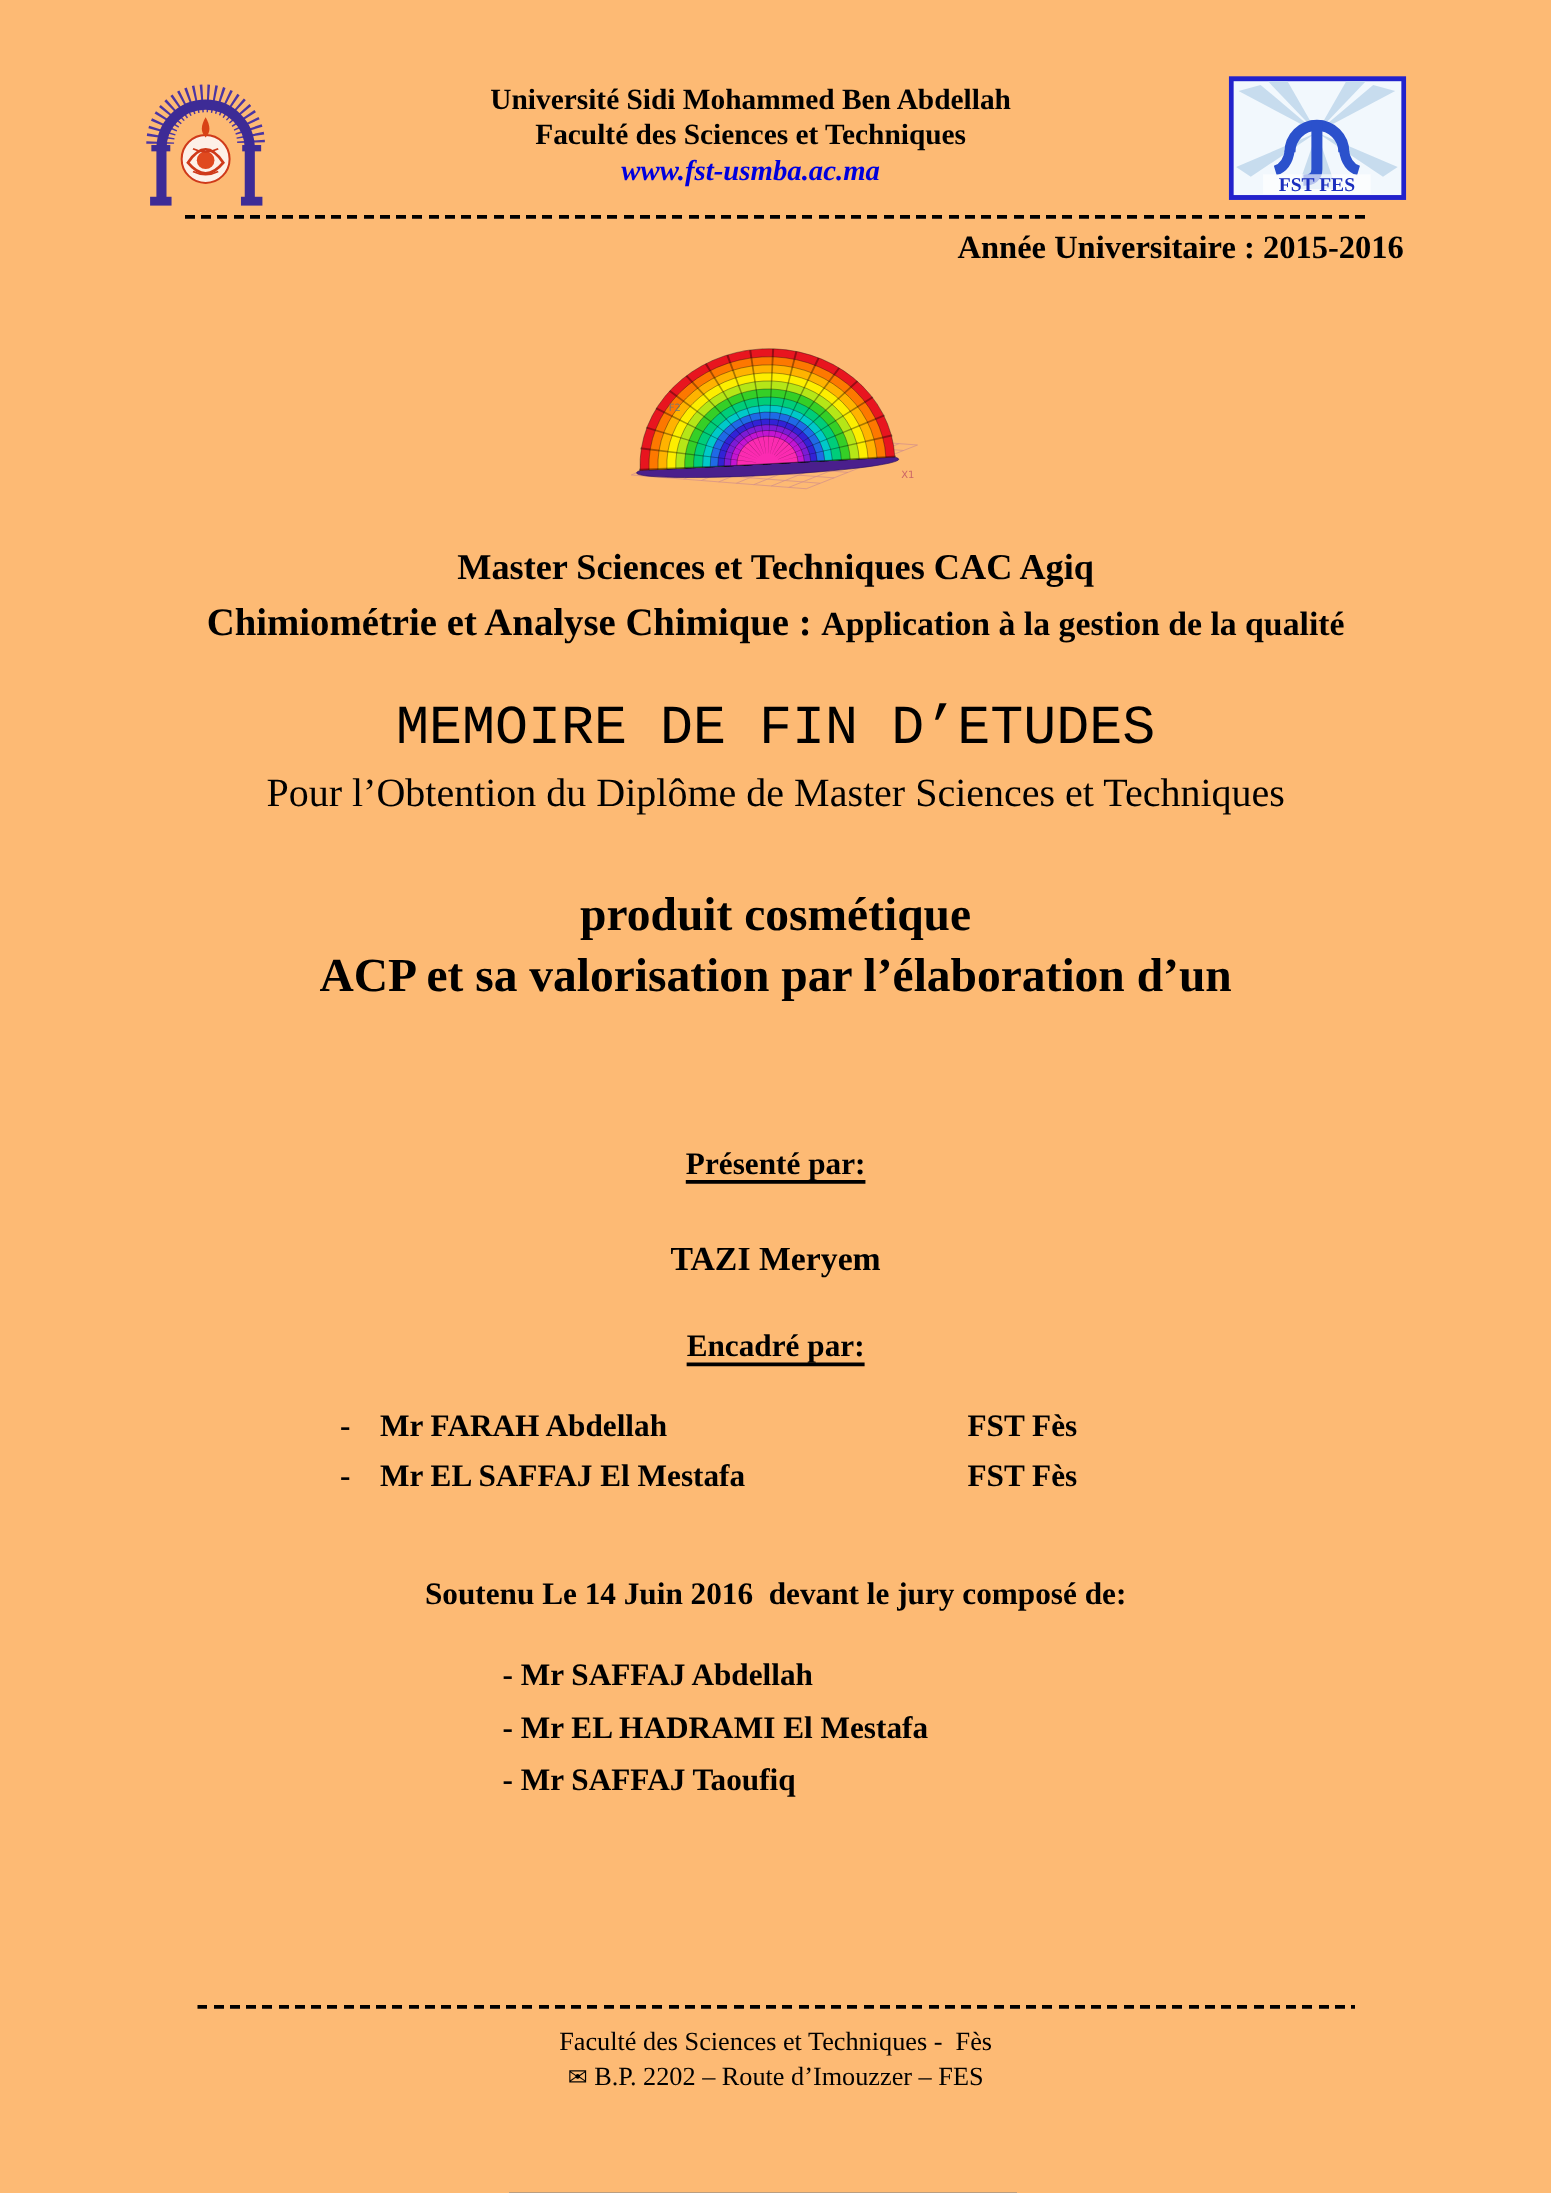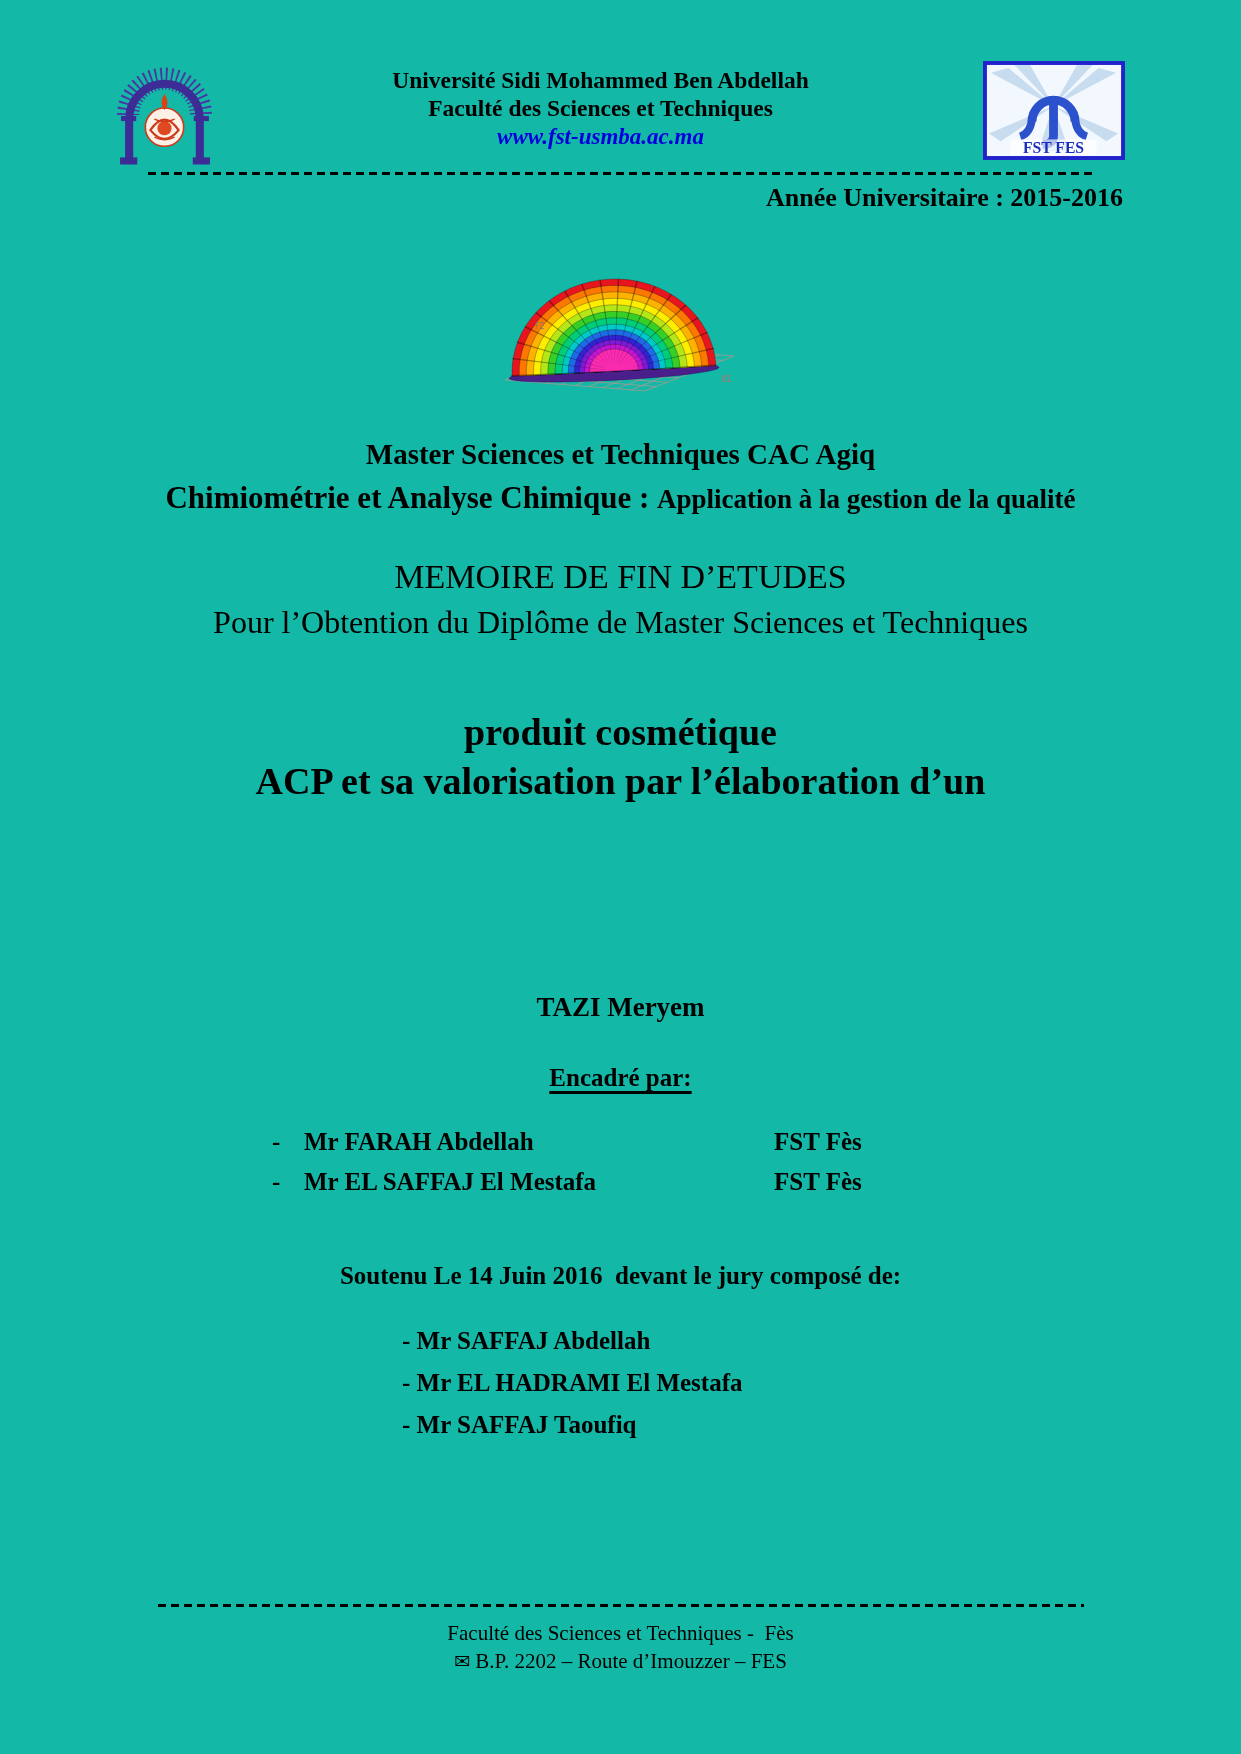--- a/index.html
+++ b/index.html
@@ -1,35 +1,35 @@
 <!DOCTYPE html>
 <html><head>
 <meta charset="utf-8">
 <style>
   html,body{margin:0;padding:0;background:#888;}
   .page{
-    position:relative;width:1241px;height:1754px;margin:0 auto;background:#14b8a6;
+    position:relative;width:1241px;height:1754px;margin:0 auto;background:#fdba74;
     font-family:"Liberation Serif", serif;color:#000;overflow:hidden;
   }
   .header{position:absolute;top:56px;left:112px;right:116px;display:flex;align-items:flex-start;justify-content:space-between;}
   .head-center{flex:1;text-align:center;padding-top:10px;}
   .head-line{font-weight:bold;font-size:23.5px;line-height:28px;}
   .head-url{font-weight:bold;font-style:italic;font-size:23px;line-height:30px;color:#0000dd;}
   .dashline{position:absolute;height:3px;background:repeating-linear-gradient(90deg,#000 0 8px,transparent 8px 13px);}
   .dash-top{top:172px;left:148px;width:944px;}
   .dash-bottom{top:1604px;left:158px;width:926px;}
   .annee{position:absolute;top:183px;right:118px;font-size:26px;font-weight:bold;}
   .figure{position:absolute;top:228px;left:487px;width:256px;height:170px;}
   .centerblock{position:absolute;left:0;width:100%;text-align:center;}
   .program{top:438px;}
   .program-l1{font-size:29px;font-weight:bold;margin-bottom:9px;}
   .program-l2{font-size:31px;font-weight:bold;}
   .program-l2 .sub{font-size:27px;}
   .memoire{top:558px;}
-  .memoire-l1{font-size:34px;margin-bottom:8px;}
+  .memoire-l1{font-size:44px;margin-bottom:8px;font-family:Liberation Mono, monospace;}
   .memoire-l2{font-size:32px;}
   .maintitle{top:708px;font-size:38px;font-weight:bold;line-height:49px;}
   .presente{top:918px;font-size:25px;font-weight:bold;}
   .underlined{text-decoration:underline;text-decoration-thickness:2.5px;text-underline-offset:5px;}
   .student{top:992px;font-size:27px;font-weight:bold;}
   .encadre{top:1064px;font-size:25px;font-weight:bold;}
   .advisors{position:absolute;top:1122px;left:272px;font-size:25px;font-weight:bold;}
   .adv-row{display:flex;height:40px;align-items:center;}
   .adv-bullet{width:32px;}
   .adv-name{width:470px;}
@@ -137,20 +137,23 @@
   <div class="centerblock memoire">
     <div class="memoire-l1">MEMOIRE DE FIN D’ETUDES</div>
     <div class="memoire-l2">Pour l’Obtention du Diplôme de Master Sciences et Techniques</div>
   </div>
 
   <div class="centerblock maintitle">
     <div>produit cosmétique</div>
     <div>ACP et sa valorisation par l’élaboration d’un</div>
   </div>
 
+  <div class="centerblock presente">
+    <span class="underlined">Présenté par:</span>
+  </div>
   <div class="centerblock student">TAZI Meryem</div>
 
   <div class="centerblock encadre">
     <span class="underlined">Encadré par:</span>
   </div>
 
   <div class="advisors">
     <div class="adv-row">
       <span class="adv-bullet">-</span>
       <span class="adv-name">Mr FARAH Abdellah</span>

